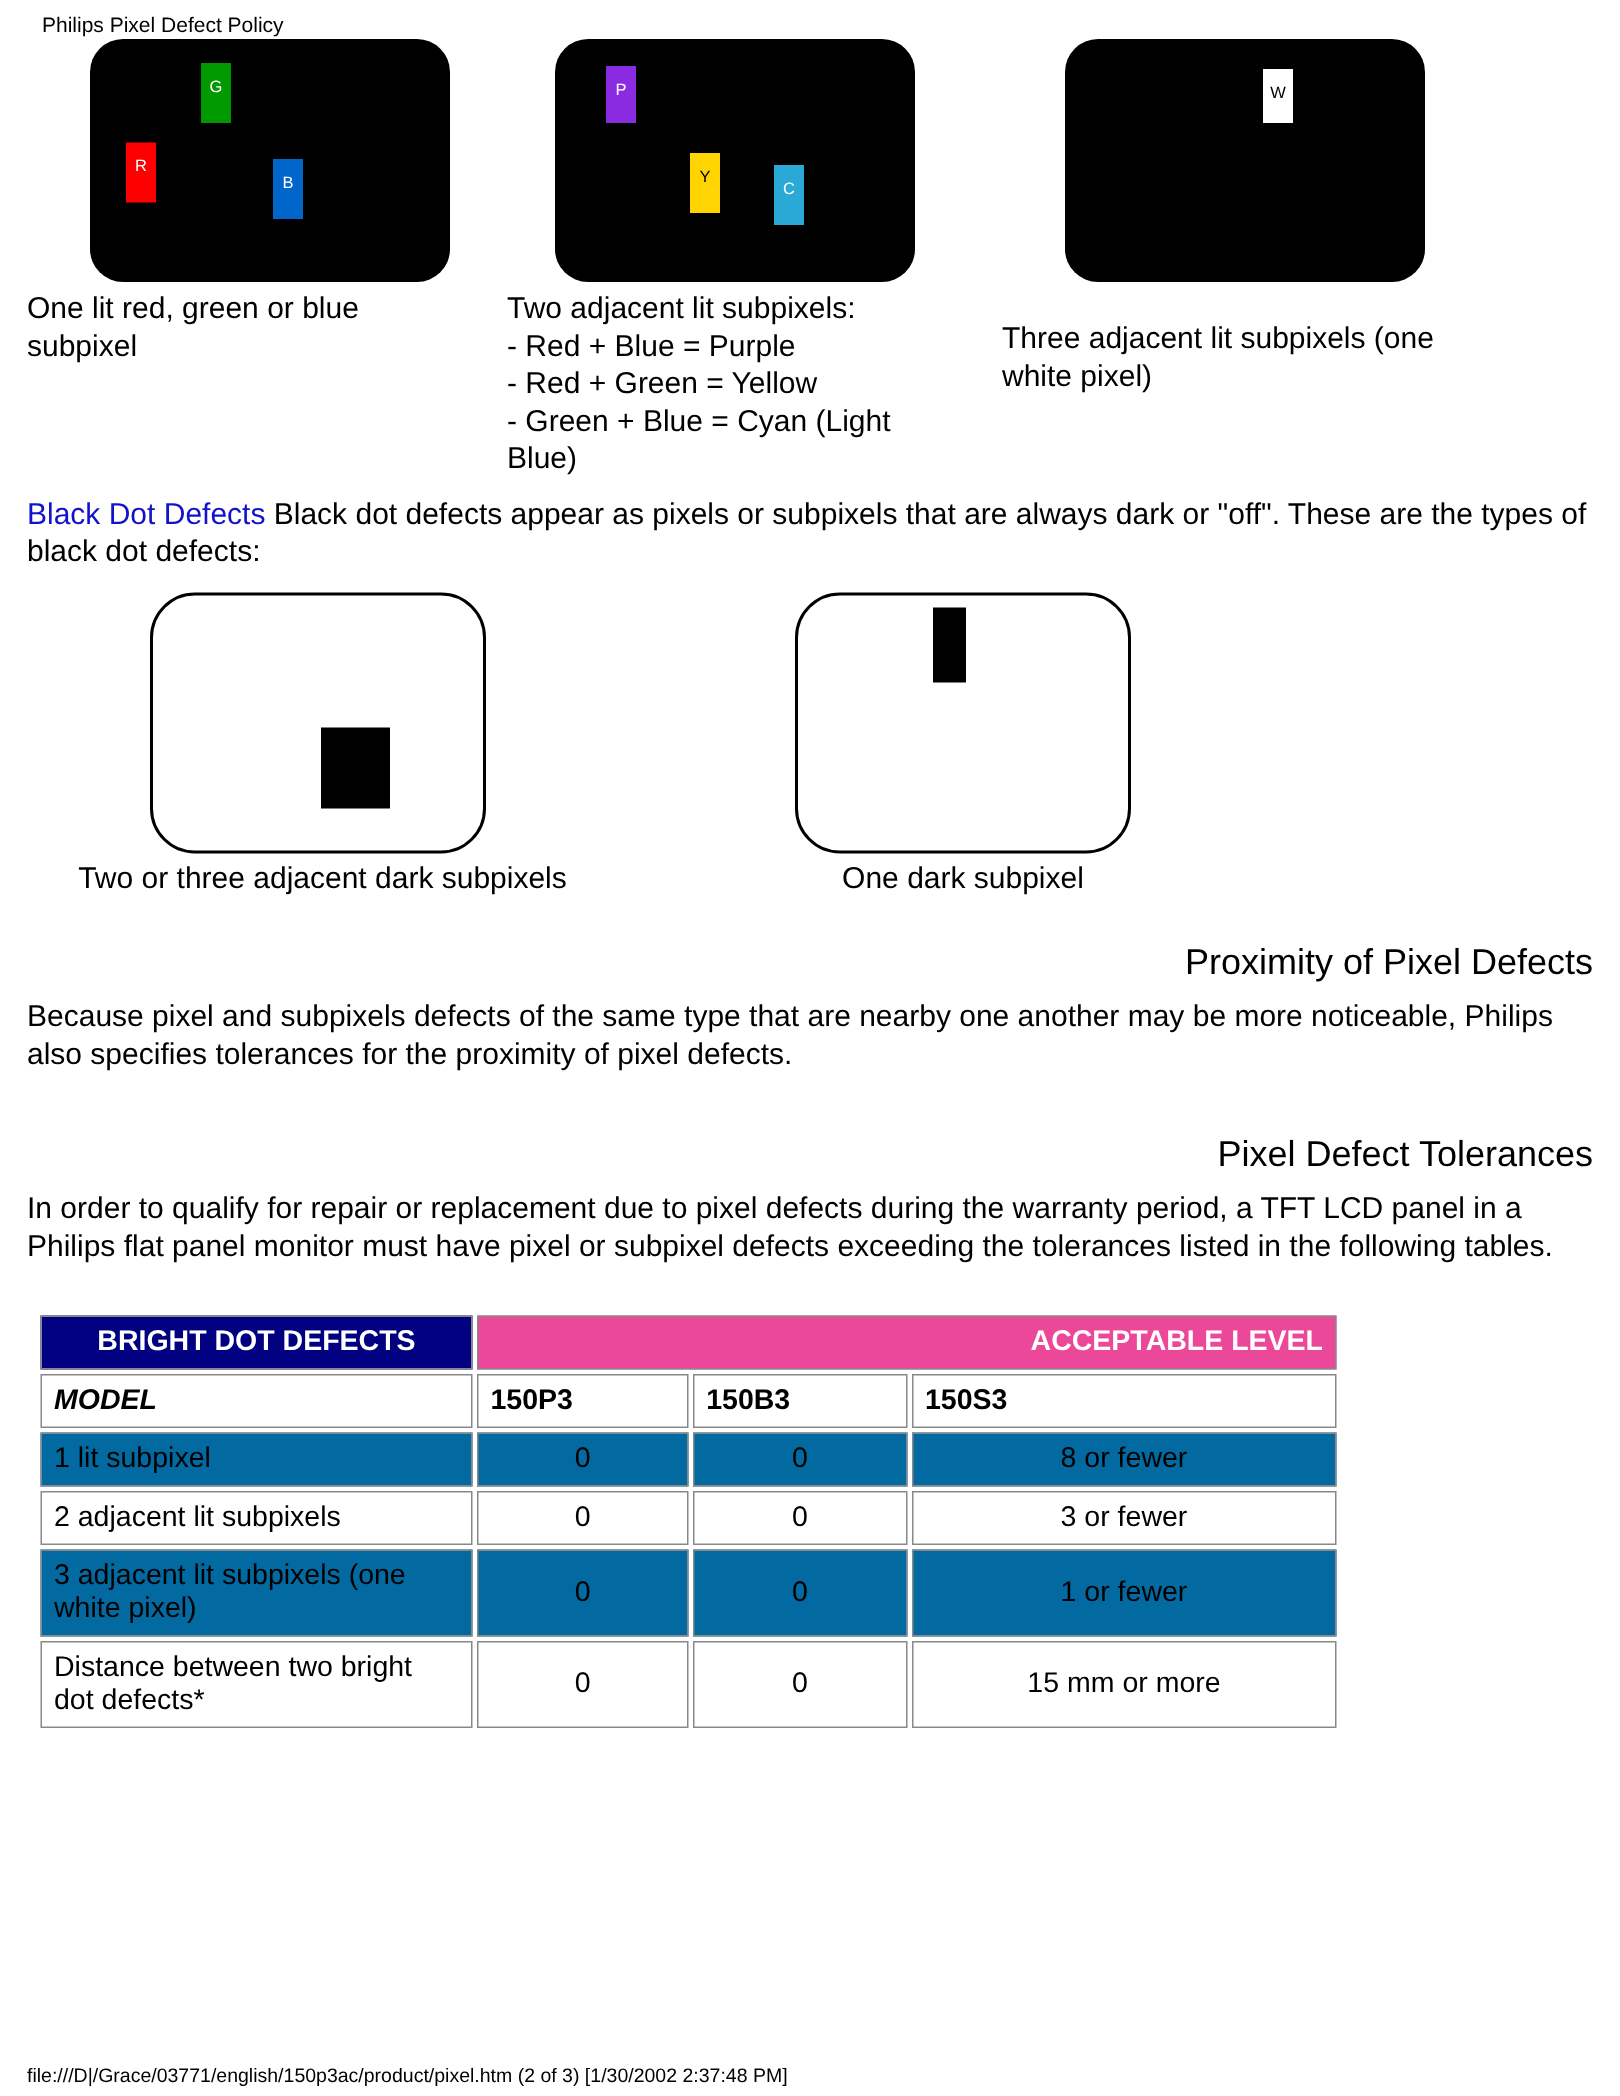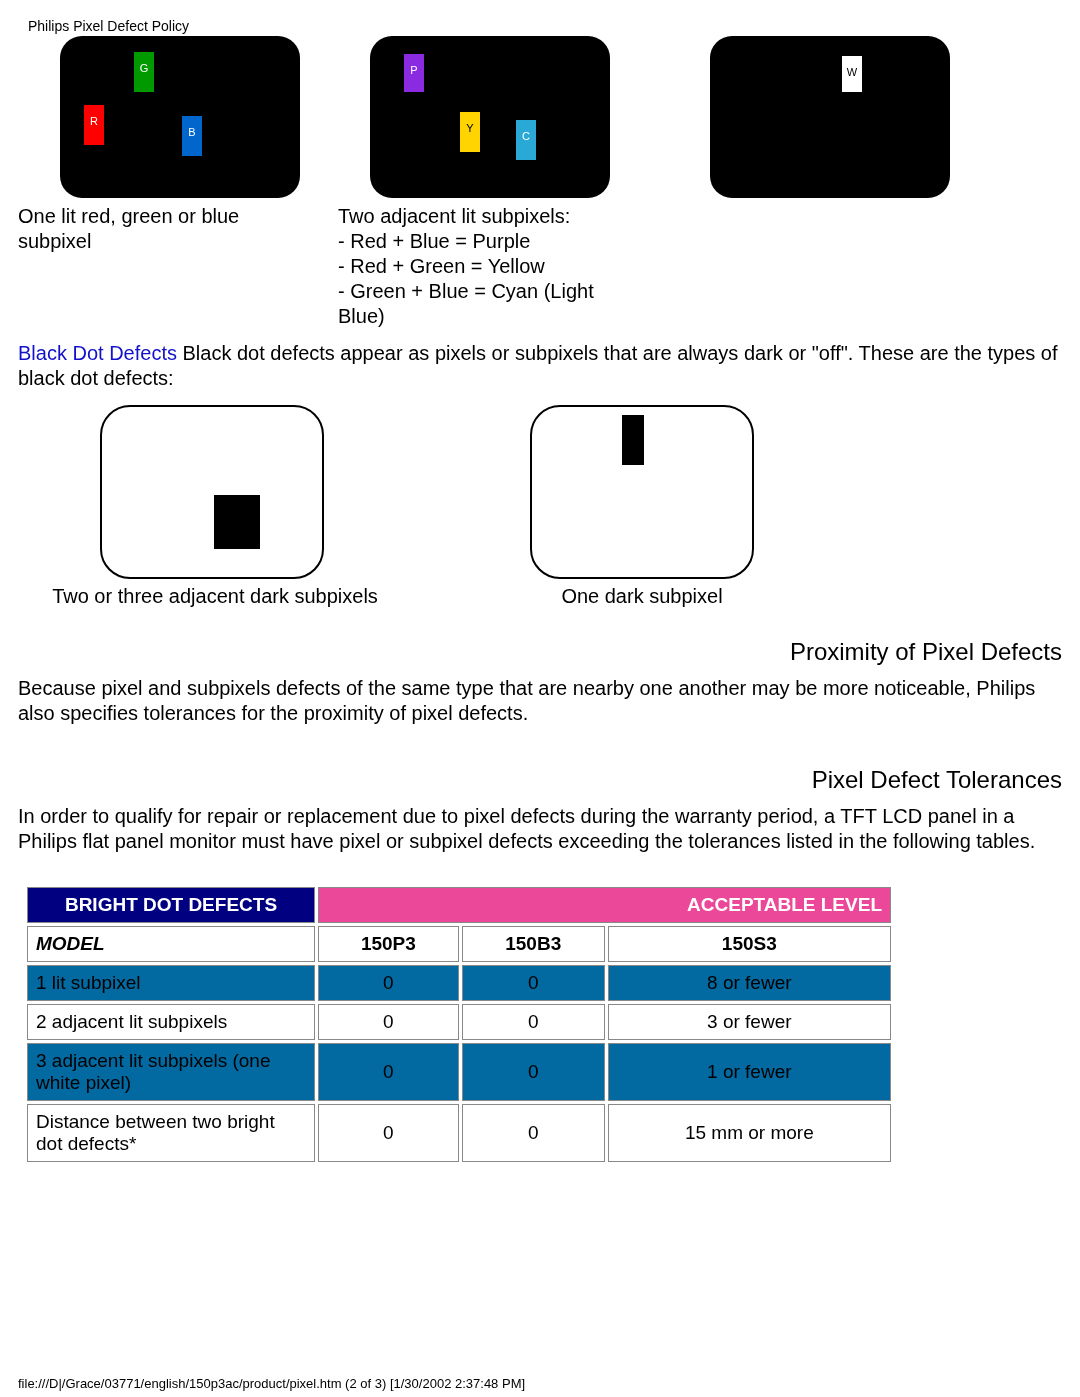--- a/index.html
+++ b/index.html
@@ -5,21 +5,21 @@
   html, body {
     margin: 0;
     padding: 0;
     background: #fff;
     font-family: Arial, Helvetica, sans-serif;
     font-size: 20px;
     color: #000;
     width: 1080px;
   }
   .page {
-    padding: 18px 18px 0 18px;
+    padding: 8px 18px 0 18px;
   }
   .small-header {
     font-size: 14px;
     color: #000;
     margin: 0 0 2px 10px;
   }
   .row3 {
     display: flex;
     gap: 30px;
     margin: 2px 0 12px 0;
@@ -130,21 +130,21 @@
     color: #fff;
     font-weight: bold;
     text-align: right;
   }
   .model-cell {
     font-style: italic;
     font-weight: bold;
     text-align: left;
   }
   .model-col {
-    text-align: center;
+    text-align: left;
     font-weight: bold;
   }
   td.rowlabel { text-align: left; }
   td.valc { text-align: center; }
   tr.hl td { background: #0369a1; }
 
   .footer {
     position: fixed;
     bottom: 6px;
     left: 18px;
@@ -180,20 +180,21 @@
         <span>- Red + Blue = Purple</span><br>
         <span>- Red + Green = Yellow</span><br>
         <span>- Green + Blue = Cyan (Light Blue)</span>
       </div>
     </div>
 
     <div class="col col3w" style="width:300px">
       <div class="panel">
         <div class="chip w">W</div>
       </div>
+      <div class="desc" style="margin-top:26px">Three adjacent lit subpixels (one white pixel)</div>
     </div>
   </div>
 
   <div class="para">
     <span class="blue-link">Black Dot Defects</span><span> Black dot defects appear as pixels or subpixels that are always dark or "off". These are the types of black dot defects:</span>
   </div>
 
   <div class="row2">
     <div style="text-align:center">
       <div class="wpanel">

